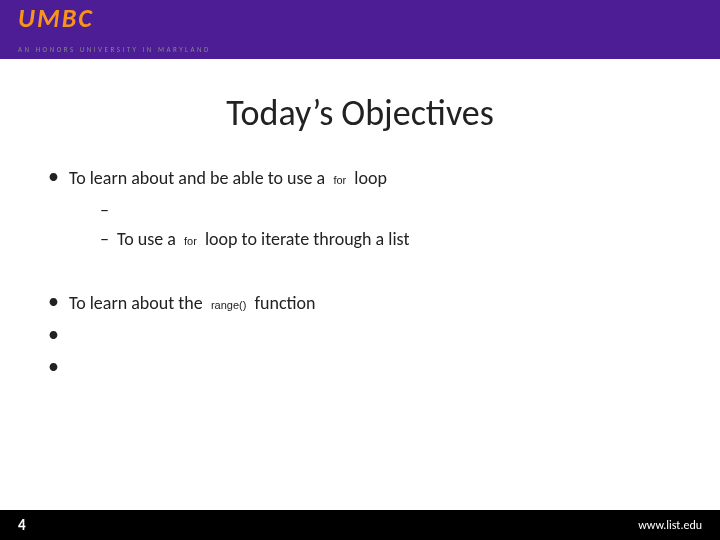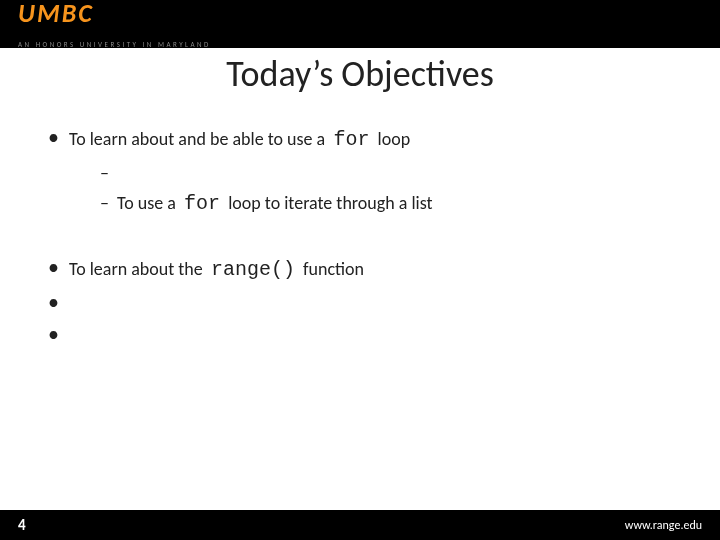--- a/index.html
+++ b/index.html
@@ -8,23 +8,23 @@
       width: 720px;
       height: 540px;
       background: #ffffff;
       font-family: 'Calibri', 'Segoe UI', Arial, sans-serif;
       position: relative;
       overflow: hidden;
     }
 
     
     #header {
-      background: #000000;
+      background: #4c1d95;
       width: 100%;
-      height: 48px;
+      height: 59px;
       display: flex;
       align-items: center;
       padding: 0 18px;
     }
 
     #logo-area {
       display: flex;
       flex-direction: column;
       justify-content: center;
     }
@@ -41,21 +41,21 @@
     #umbc-subtitle {
       color: #888888;
       font-size: 7px;
       letter-spacing: 2.5px;
       text-transform: uppercase;
       margin-top: 14px;
     }
 
     
     #main {
-      padding: 4px 48px 20px 48px;
+      padding: 32px 48px 20px 48px;
     }
 
     #slide-title {
       font-size: 36px;
       font-weight: 400;
       color: #222222;
       text-align: center;
       margin-bottom: 28px;
       font-family: 'Calibri', Arial, sans-serif;
     }
@@ -88,22 +88,22 @@
       display: flex;
       align-items: baseline;
     }
 
     .sub-dash {
       margin-right: 8px;
       flex-shrink: 0;
     }
 
     code, .code-inline {
-      font-family: Liberation Mono, monospace;
-      font-size: 20px;
+      font-family: Liberation Sans, sans-serif;
+      font-size: 11px;
       background: transparent;
     }
 
     
     #footer {
       position: absolute;
       bottom: 0;
       left: 0;
       right: 0;
       background: #000000;
@@ -171,14 +171,14 @@
   </div>
 
   <div class="bullet-item">
     <span class="bullet-dot">•</span>
   </div>
 
 </div>
 
 <div id="footer">
   <span id="page-number">4</span>
-  <span id="footer-url">www.range.edu</span>
+  <span id="footer-url">www.list.edu</span>
 </div>
 
 </body></html>

